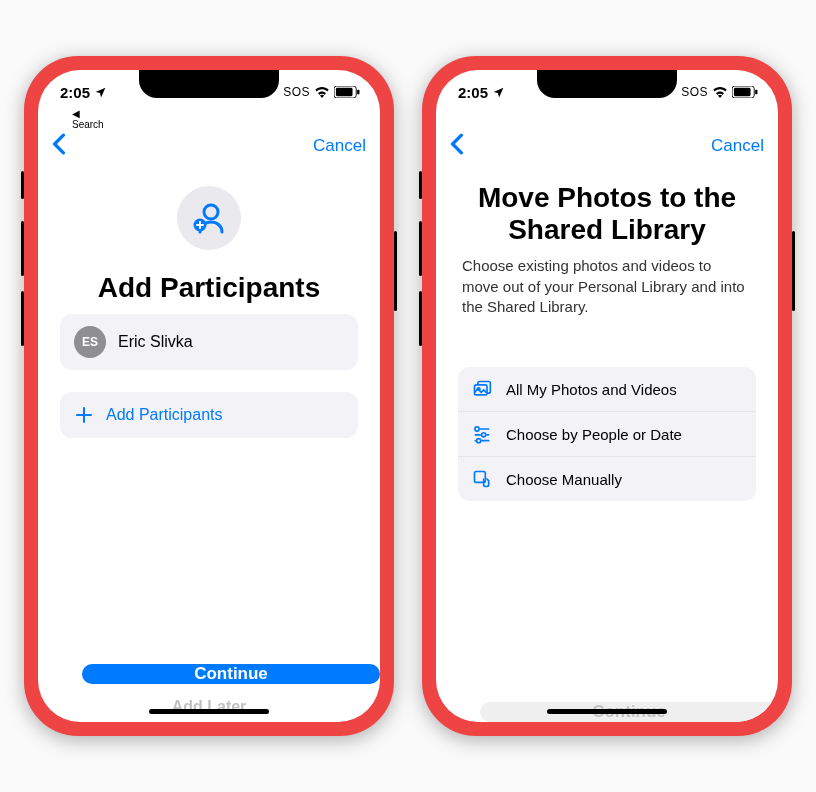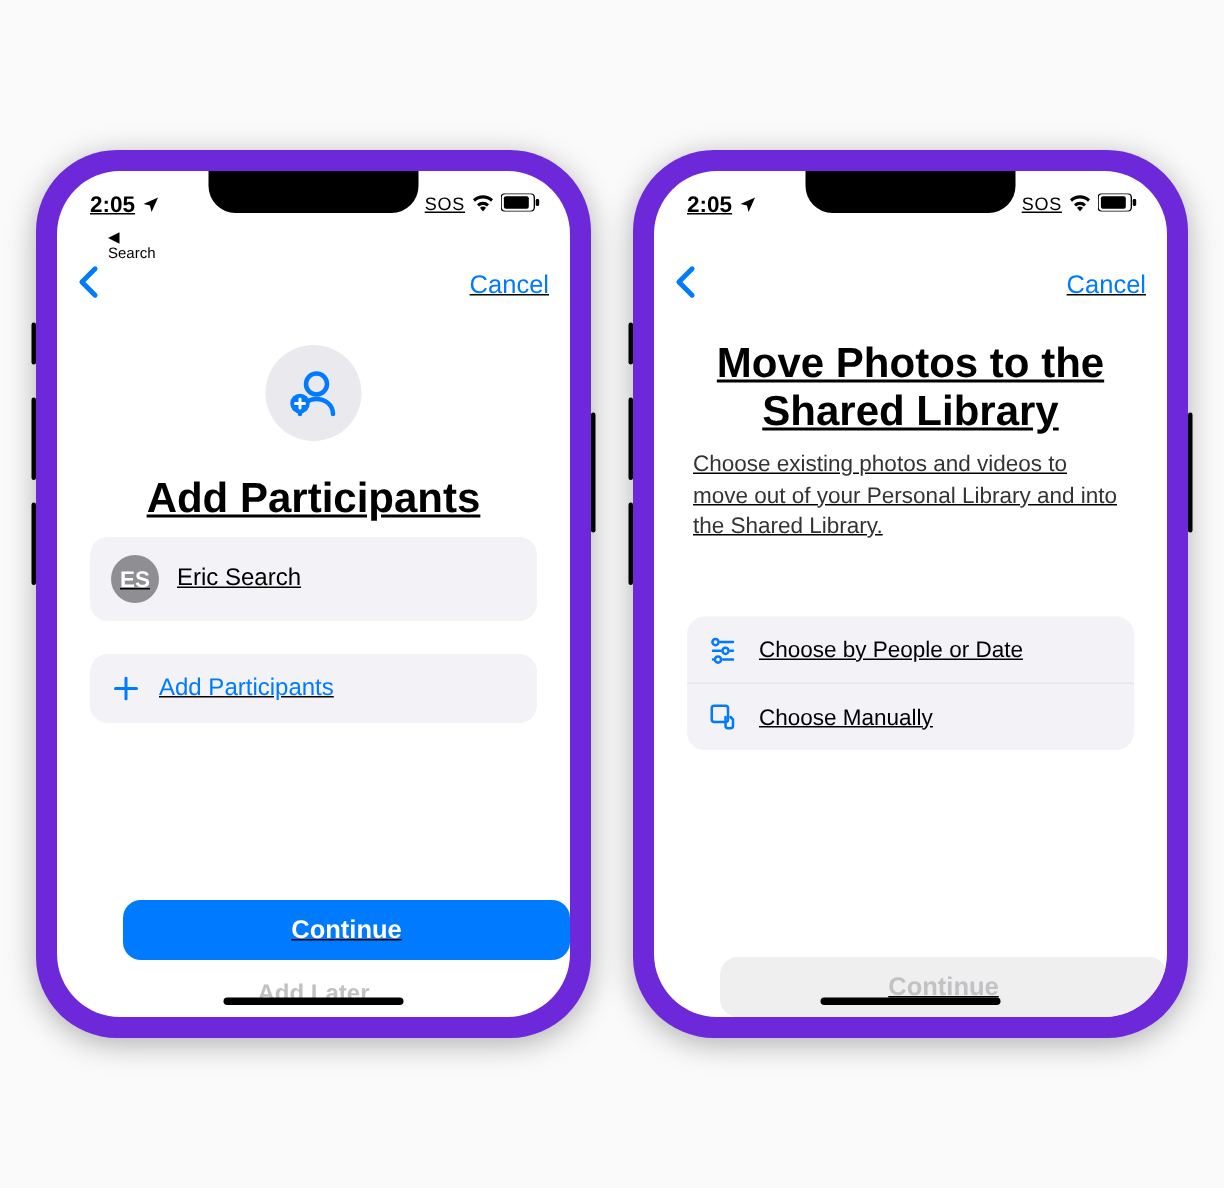--- a/index.html
+++ b/index.html
@@ -16,27 +16,26 @@
     height:792px;
     background:#fafafa;
     font-family:-apple-system,BlinkMacSystemFont,"Helvetica Neue",Arial,sans-serif;
     display:flex;
     justify-content:center;
     align-items:center;
     gap:28px;
   }
   .phone {
     width:370px;
-    height:592px;
-    background:#6d28d9;
+    height:680px;
+    background:#ef4444;
     border-radius:54px;
     padding:14px;
     position:relative;
     box-shadow:0 4px 20px rgba(0,0,0,.3);
-    text-decoration:underline;
   }
   .phone::before,.phone::after{content:"";position:absolute;background:#000;border-radius:3px;}
   .phone .side-btn-1{position:absolute;left:-3px;top:115px;width:3px;height:28px;background:#000;border-radius:3px;}
   .phone .side-btn-2{position:absolute;left:-3px;top:165px;width:3px;height:55px;background:#000;border-radius:3px;}
   .phone .side-btn-3{position:absolute;left:-3px;top:235px;width:3px;height:55px;background:#000;border-radius:3px;}
   .phone .side-btn-4{position:absolute;right:-3px;top:175px;width:3px;height:80px;background:#000;border-radius:3px;}
   .screen {
     width:100%;
     height:100%;
     background:var(--bg);
@@ -56,51 +55,51 @@
   .status-bar{
     height:44px;
     display:flex;justify-content:space-between;align-items:center;
     padding:0 20px 0 22px;
     font-size:15px;font-weight:600;color:#000;
     position:relative;
   }
   .status-left{display:flex;flex-direction:column;gap:0;position:relative;}
   .status-time{display:flex;align-items:center;gap:4px;}
   .status-back{font-size:10px;font-weight:400;position:absolute;top:24px;left:12px;}
-  .status-right{display:flex;gap:4px;font-size:12px;}
+  .status-right{display:flex;align-items:center;gap:4px;font-size:12px;}
   .status-right .sos{font-size:12px;font-weight:500;letter-spacing:.5px;}
   .nav-bar{
     height:44px;margin-top:10px;
     display:flex;align-items:center;justify-content:space-between;
     padding:0 14px;
   }
   .nav-back{color:var(--ios-blue);}
   .nav-cancel{color:var(--ios-blue);font-size:17px;}
   .content{flex:1;display:flex;flex-direction:column;align-items:center;padding:0 22px;overflow:hidden;}
   .hero-icon{
     width:64px;height:64px;border-radius:50%;
     background:#e9e9ee;display:flex;align-items:center;justify-content:center;
     margin-top:18px;
   }
   h1{font-size:28px;font-weight:700;text-align:center;margin:22px 0 10px;line-height:1.15;}
   p.sub{font-size:15px;color:#333;text-align:left;margin:0 4px 28px;line-height:1.35;}
   .card{
     background:var(--card);border-radius:12px;width:100%;
     padding:12px 14px;display:flex;align-items:center;gap:12px;
   }
-  .avatar{width:32px;height:32px;border-radius:50%;background:#8e8e93;color:#fff;font-size:15px;font-weight:600;display:flex;align-items:center;justify-content:center;}
+  .avatar{width:32px;height:32px;border-radius:50%;background:#8e8e93;color:#fff;font-size:12px;font-weight:600;display:flex;align-items:center;justify-content:center;}
   .card .name{font-size:16px;}
   .add-row{
     width:100%;background:var(--card);border-radius:12px;margin-top:22px;
     padding:14px 16px;display:flex;align-items:center;gap:14px;color:var(--ios-blue);font-size:16px;
   }
   .spacer{flex:1;}
   .btn-primary{
     width:100%;background:var(--ios-blue);color:#fff;border:none;border-radius:12px;
-    padding:10px 0;font-size:17px;font-weight:600;margin-left:44px;
+    padding:0 0;font-size:17px;font-weight:600;margin-left:44px;
   }
   .btn-primary.disabled{background:#efeff0;color:#c2c2c5;}
   .btn-text{
     width:100%;border:none;background:none;padding:14px 0 6px;font-size:16px;font-weight:600;
   }
   .btn-text.muted{color:#c1c1c4;}
   .btn-text.blue{color:var(--ios-blue);}
   .home-indicator{
     width:120px;height:5px;background:#000;border-radius:3px;
     position:absolute;bottom:8px;left:50%;transform:translateX(-50%);
@@ -163,21 +162,21 @@
           <circle cx="20" cy="12" r="7" stroke="#007aff" stroke-width="3"></circle>
           <path d="M9 32c0-6 5-10 11-10s11 4 11 10" stroke="#007aff" stroke-width="3" stroke-linecap="round"></path>
           <circle cx="9" cy="25" r="6.5" fill="#007aff"></circle>
           <path d="M9 22v6M6 25h6" stroke="#fff" stroke-width="2" stroke-linecap="round"></path>
         </svg>
       </div>
       <h1>Add Participants</h1>
 
       <div class="card">
         <div class="avatar">ES</div>
-        <div class="name">Eric Search</div>
+        <div class="name">Eric Slivka</div>
       </div>
 
       <div class="add-row">
         <svg width="16" height="16" viewBox="0 0 16 16" stroke="#007aff" stroke-width="2" stroke-linecap="round">
             <path d="M8 1v14M1 8h14"></path>
           </svg>
         <span>Add Participants</span>
       </div>
 
       <div class="spacer"></div>
@@ -227,20 +226,31 @@
           </svg>
       </span>
       <span class="nav-cancel">Cancel</span>
     </div>
 
     <div class="content">
       <h1 style="margin-top:14px;">Move Photos to the Shared Library</h1>
       <p class="sub">Choose existing photos and videos to move out of your Personal Library and into the Shared Library.</p>
 
       <div class="option-list">
+        <div class="option">
+          <span class="opt-icon">
+            <svg width="20" height="20" viewBox="0 0 24 24" fill="none" stroke="#007aff" stroke-width="2">
+                <rect x="3" y="7" width="15" height="12" rx="2"></rect>
+                <path d="M7 7V5a2 2 0 0 1 2-2h11a2 2 0 0 1 2 2v10a2 2 0 0 1-2 2h-2"></path>
+                <circle cx="8" cy="12" r="1.5" fill="#007aff"></circle>
+                <path d="M3 16l4-4 4 4 3-3 4 4"></path>
+              </svg>
+          </span>
+          <span>All My Photos and Videos</span>
+        </div>
         <div class="option">
           <span class="opt-icon">
             <svg width="20" height="20" viewBox="0 0 24 24" fill="none" stroke="#007aff" stroke-width="2" stroke-linecap="round">
                 <circle cx="6" cy="6" r="2.5"></circle>
                 <path d="M10 6h10"></path>
                 <circle cx="14" cy="13" r="2.5"></circle>
                 <path d="M4 13h6M18 13h2"></path>
                 <circle cx="8" cy="20" r="2.5"></circle>
                 <path d="M4 20h0M12 20h8"></path>
               </svg>

